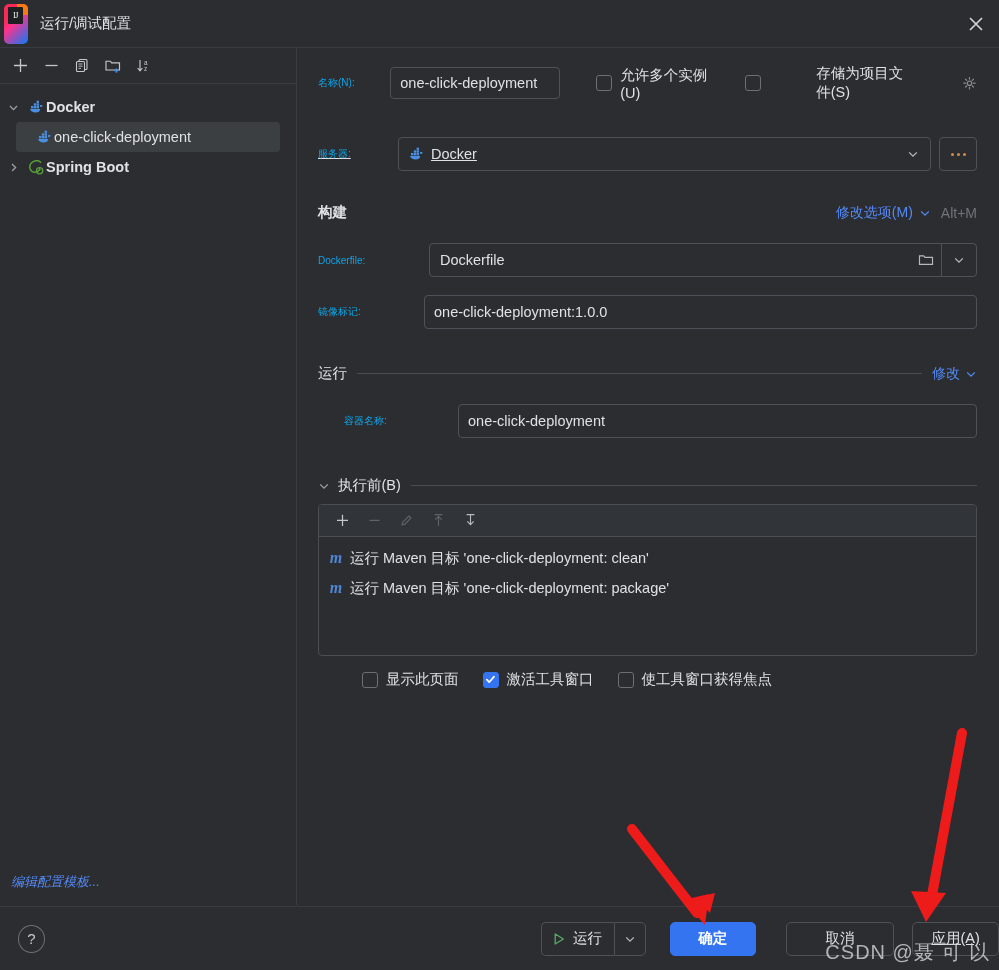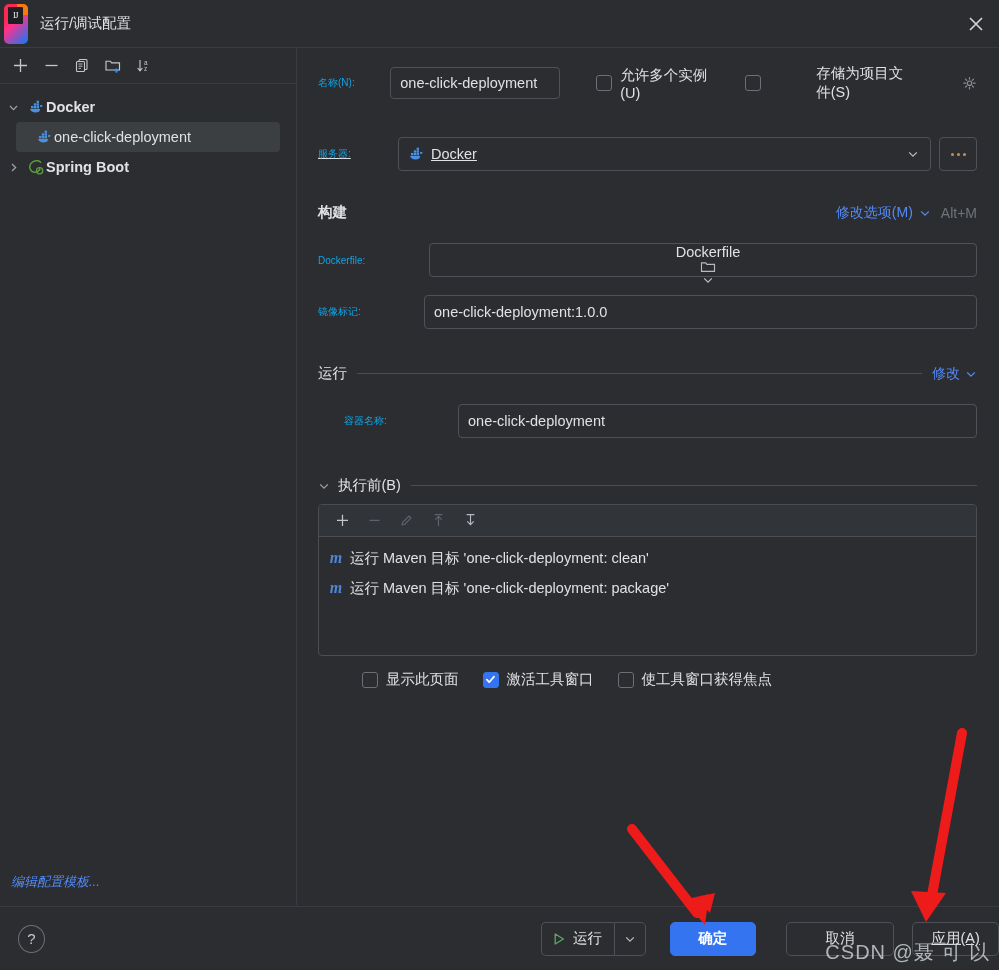--- a/index.html
+++ b/index.html
@@ -379,21 +379,21 @@
       <span style="display:flex;align-items:center;margin-left:-4px;">
         <svg width="12" height="12" viewBox="0 0 12 12">
             <path d="M2.2 4.4 L6 8.2 L9.8 4.4" stroke="#548af7" stroke-width="1.3" fill="none"></path>
           </svg>
       </span>
       <div class="muted">Alt+M</div>
     </div>
 
     <div class="row" style="margin-top:21px;">
       <div class="lbl" style="width:98px; text-align:left;">Dockerfile:</div>
-      <div class="combo" style="margin-left:13px;flex-direction:column;">
+      <div class="combo" style="margin-left:13px;">
         <div class="txt">Dockerfile</div>
         <div class="arrow" style="width:30px;">
           <svg width="16" height="14" viewBox="0 0 16 14">
             <path d="M1.5 2.8 h4.2 l1.2 1.5 H14.5 v7.1 H1.5 Z" fill="none" stroke="#b6b9bf" stroke-width="1.15"></path>
           </svg>
         </div>
         <div style="width:1px;height:32px;background:#4e5157"></div>
         <div class="arrow" style="width:34px;">
           <svg width="12" height="12" viewBox="0 0 12 12">
               <path d="M2.2 4.4 L6 8.2 L9.8 4.4" stroke="#b6b9bf" stroke-width="1.3" fill="none"></path>

